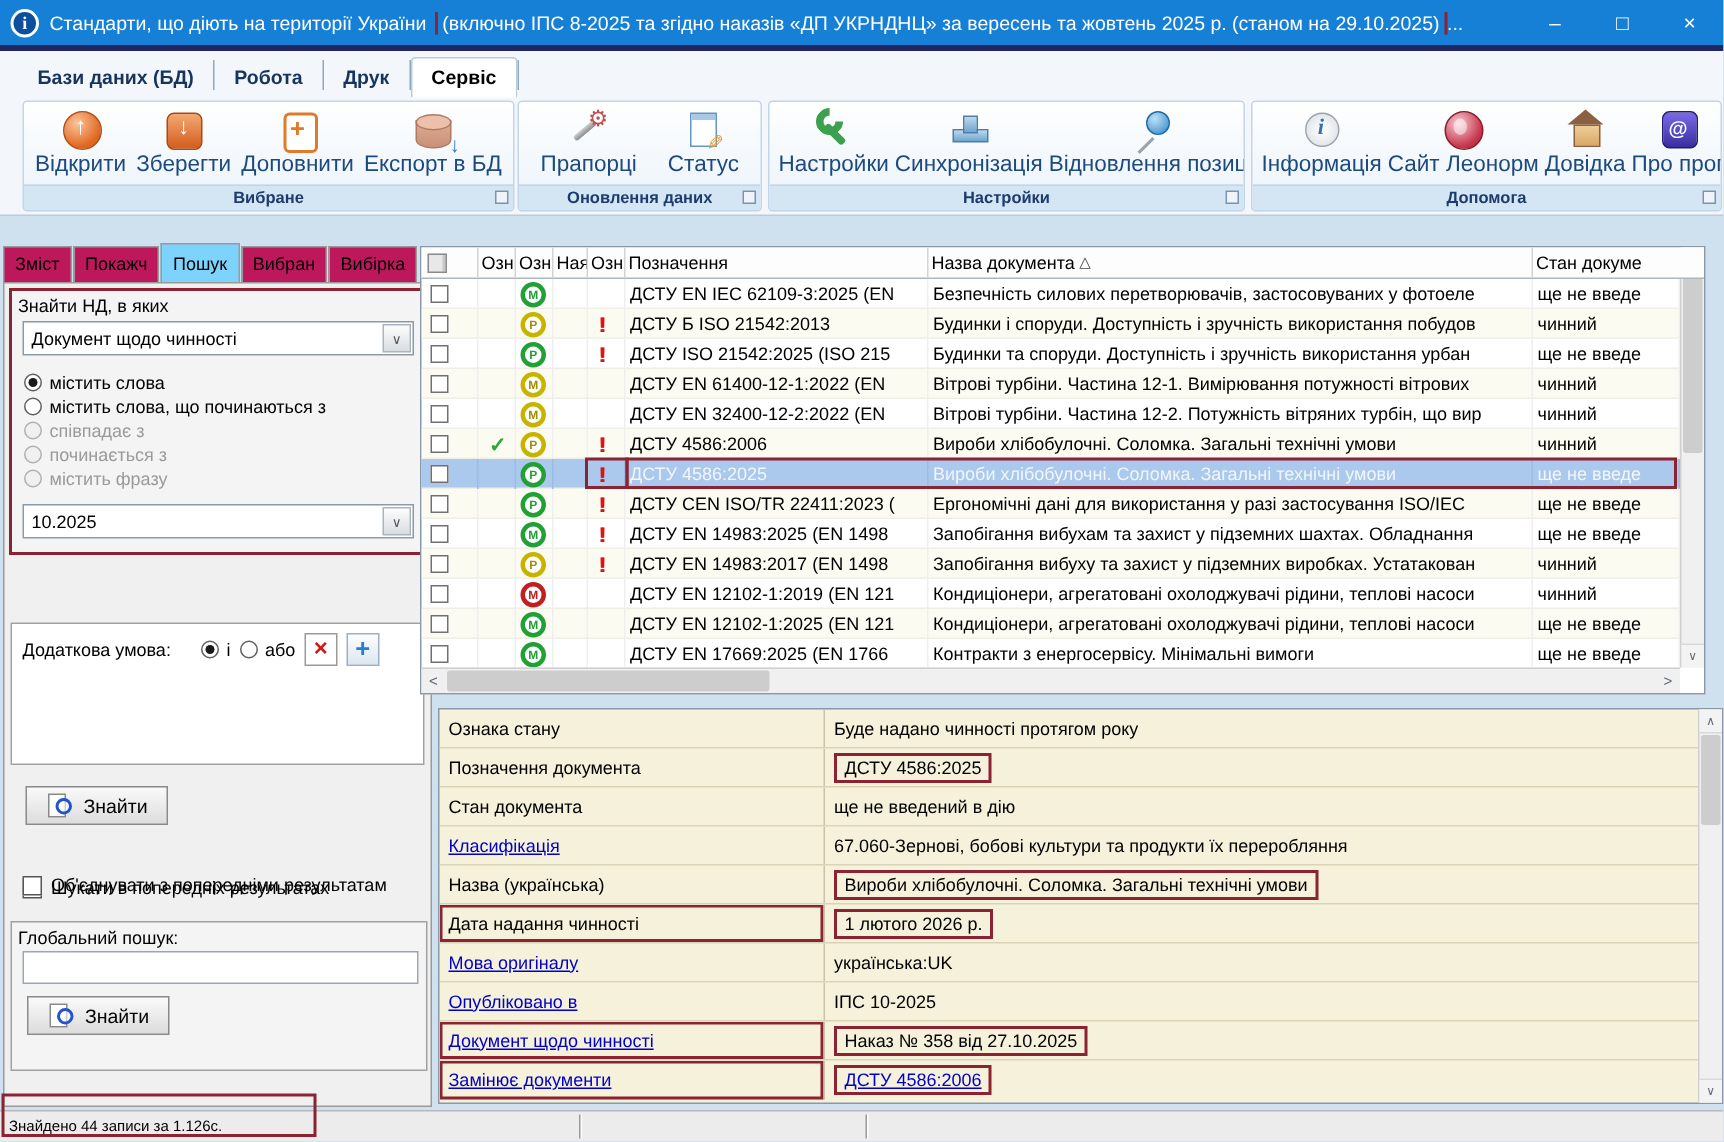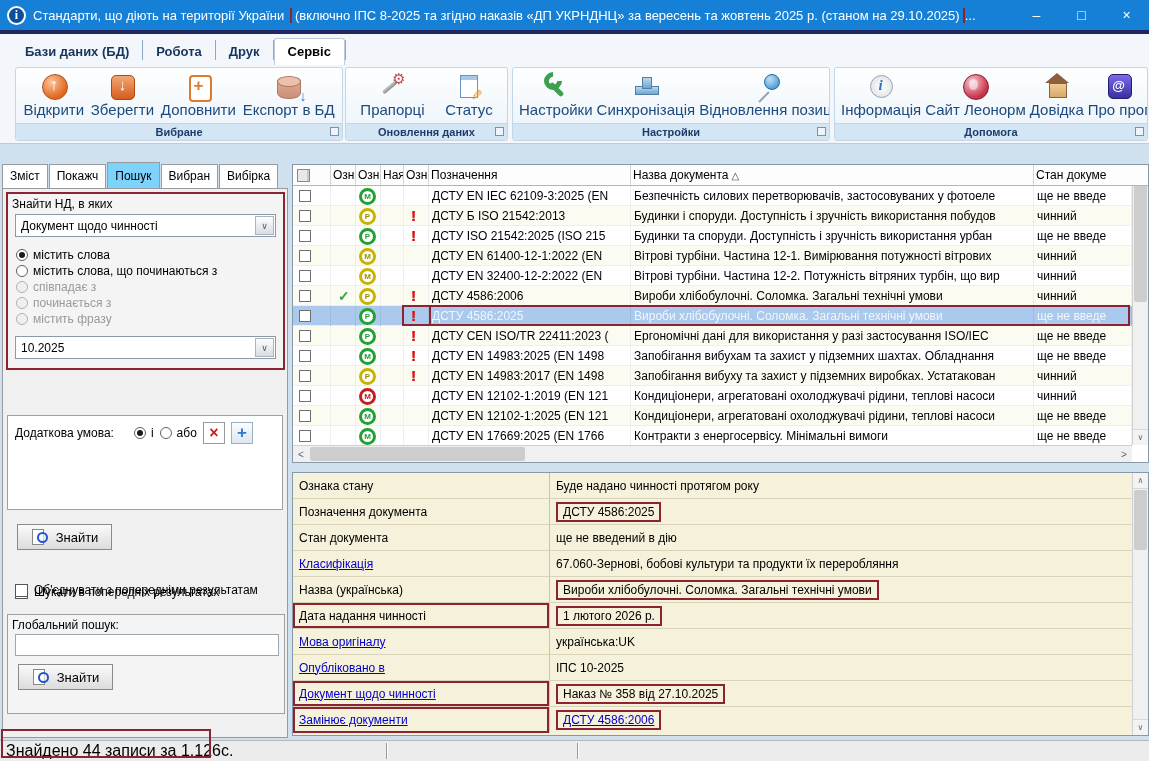--- a/index.html
+++ b/index.html
@@ -95,21 +95,21 @@
   .ic-home::after { content:''; position:absolute; left:8px; top:10px; width:16px; height:13px;
     background:linear-gradient(#f0cc96,#d8a868); border:1px solid #8a6040; }
   .ic-about::before { content:''; position:absolute; left:5px; top:1px; width:22px; height:23px; border-radius:5px;
     background:linear-gradient(#7a6ae8,#3a2fa0); border:1px solid #241c6e; }
   .ic-about::after { content:'@'; position:absolute; left:5px; top:5px; width:22px; text-align:center;
     color:#fff; font-weight:bold; font-size:13px; }
 
   
   .sidebar { position:absolute; left:2px; top:163px; width:286px; height:575px; }
   .side-tabs { height:25px; display:flex; align-items:flex-end; }
-  .stab { padding:4px 7px 5px; background:#ffffff; border:1px solid #9a9a9a; border-bottom:none;
+  .stab { padding:4px 7px 5px; background:#be185d; border:1px solid #9a9a9a; border-bottom:none;
           margin-right:1px; font-size:12px; white-space:nowrap; }
   .stab.active { background:#7dd3fc; padding-top:6px; position:relative; z-index:2; }
   .side-body { position:absolute; left:0; top:25px; right:0; bottom:0; background:#f0f0f0;
                border:1px solid #9a9a9a; }
   .sgroup { position:absolute; background:#f4f4f4; }
   .sgroup-title { padding:3px 4px 1px; }
   .fieldbox { position:relative; background:#fff; border:1px solid #8a9aa8; height:23px;
               display:flex; align-items:center; padding-left:5px; }
   .fieldbox .chev { position:absolute; right:1px; top:1px; bottom:1px; width:19px;
                     background:linear-gradient(#fdfdfd,#d8dde2); border:1px solid #aab4bd;
@@ -128,21 +128,21 @@
   .ic-find::before { content:''; position:absolute; left:1px; top:0; width:10px; height:14px;
                      background:#fff; border:1px solid #888; }
   .ic-find::after { content:''; position:absolute; right:1px; top:3px; width:7px; height:7px;
                     border:2px solid #2255cc; border-radius:50%; background:rgba(255,255,255,.6); }
   .xbtn { width:22px; height:22px; background:#fff; border:1px solid #9a9a9a; color:#d01818;
           font-weight:bold; font-size:16px; display:flex; align-items:center; justify-content:center; }
   .plusbtn { width:22px; height:22px; background:linear-gradient(#fdfdfd,#dde6ef); border:1px solid #9ab0c4;
           color:#2b7cd3; font-weight:bold; font-size:17px; display:flex; align-items:center; justify-content:center; }
 
   
-  .tablebox { position:absolute; left:292px; top:164px; width:857px; height:299px;
+  .tablebox { position:absolute; left:280px; top:164px; width:857px; height:299px;
               background:#fff; border:1px solid #8898a8; }
   .tgrid { display:grid; grid-template-columns:38px 25px 25px 23px 25px 202px 403px 1fr; }
   .thead { height:21px; border-bottom:1px solid #aeb6be; background:#fdfdfd; position:relative; z-index:1; }
   .th { border-right:1px solid #d4d4d4; display:flex; align-items:center; padding-left:2px;
         overflow:hidden; white-space:nowrap; font-size:12px; }
   .rows { position:absolute; left:0; top:21px; right:16px; height:260px; overflow:hidden; }
   .trow { height:20px; border-bottom:1px solid #f0efe6; }
   .trow:nth-child(even) { background:#fcfbf2; }
   .tc { border-right:1px solid #efefef; display:flex; align-items:center; overflow:hidden;
         white-space:nowrap; padding-left:3px; height:20px; }
@@ -179,21 +179,21 @@
   .dlabel { width:257px; border-right:1px solid #c9c4a8; display:flex; align-items:center;
             padding-left:6px; overflow:hidden; white-space:nowrap; }
   .dvalue { flex:1; display:flex; align-items:center; padding-left:6px; overflow:hidden; white-space:nowrap; }
   .dlabel.boxcell { box-shadow:inset 0 0 0 2px #8b2332; }
   .vbox { border:2px solid #8b2332; padding:1px 5px; display:inline-block; }
   .lnk { color:#0000c8; text-decoration:underline; }
 
   
   .statusbar { position:absolute; left:0; bottom:0; width:1149px; height:21px; background:#ececec;
                border-top:1px solid #b8b8b8; display:flex; align-items:center; }
-  .sb-text { padding-left:6px; font-size:16px; }
+  .sb-text { padding-left:6px; font-size:10px; }
   .sb-sep { position:absolute; top:2px; bottom:2px; width:1px; background:#9a9a9a;
             box-shadow:1px 0 0 #fff; }
   .status-annot { position:absolute; left:1px; top:729px; width:210px; height:29px;
                   border:2px solid #8b2332; z-index:9; pointer-events:none; }
 </style>
 </head>
 <body>
 
 <div class="titlebar">
   <span class="title-ic"></span>

